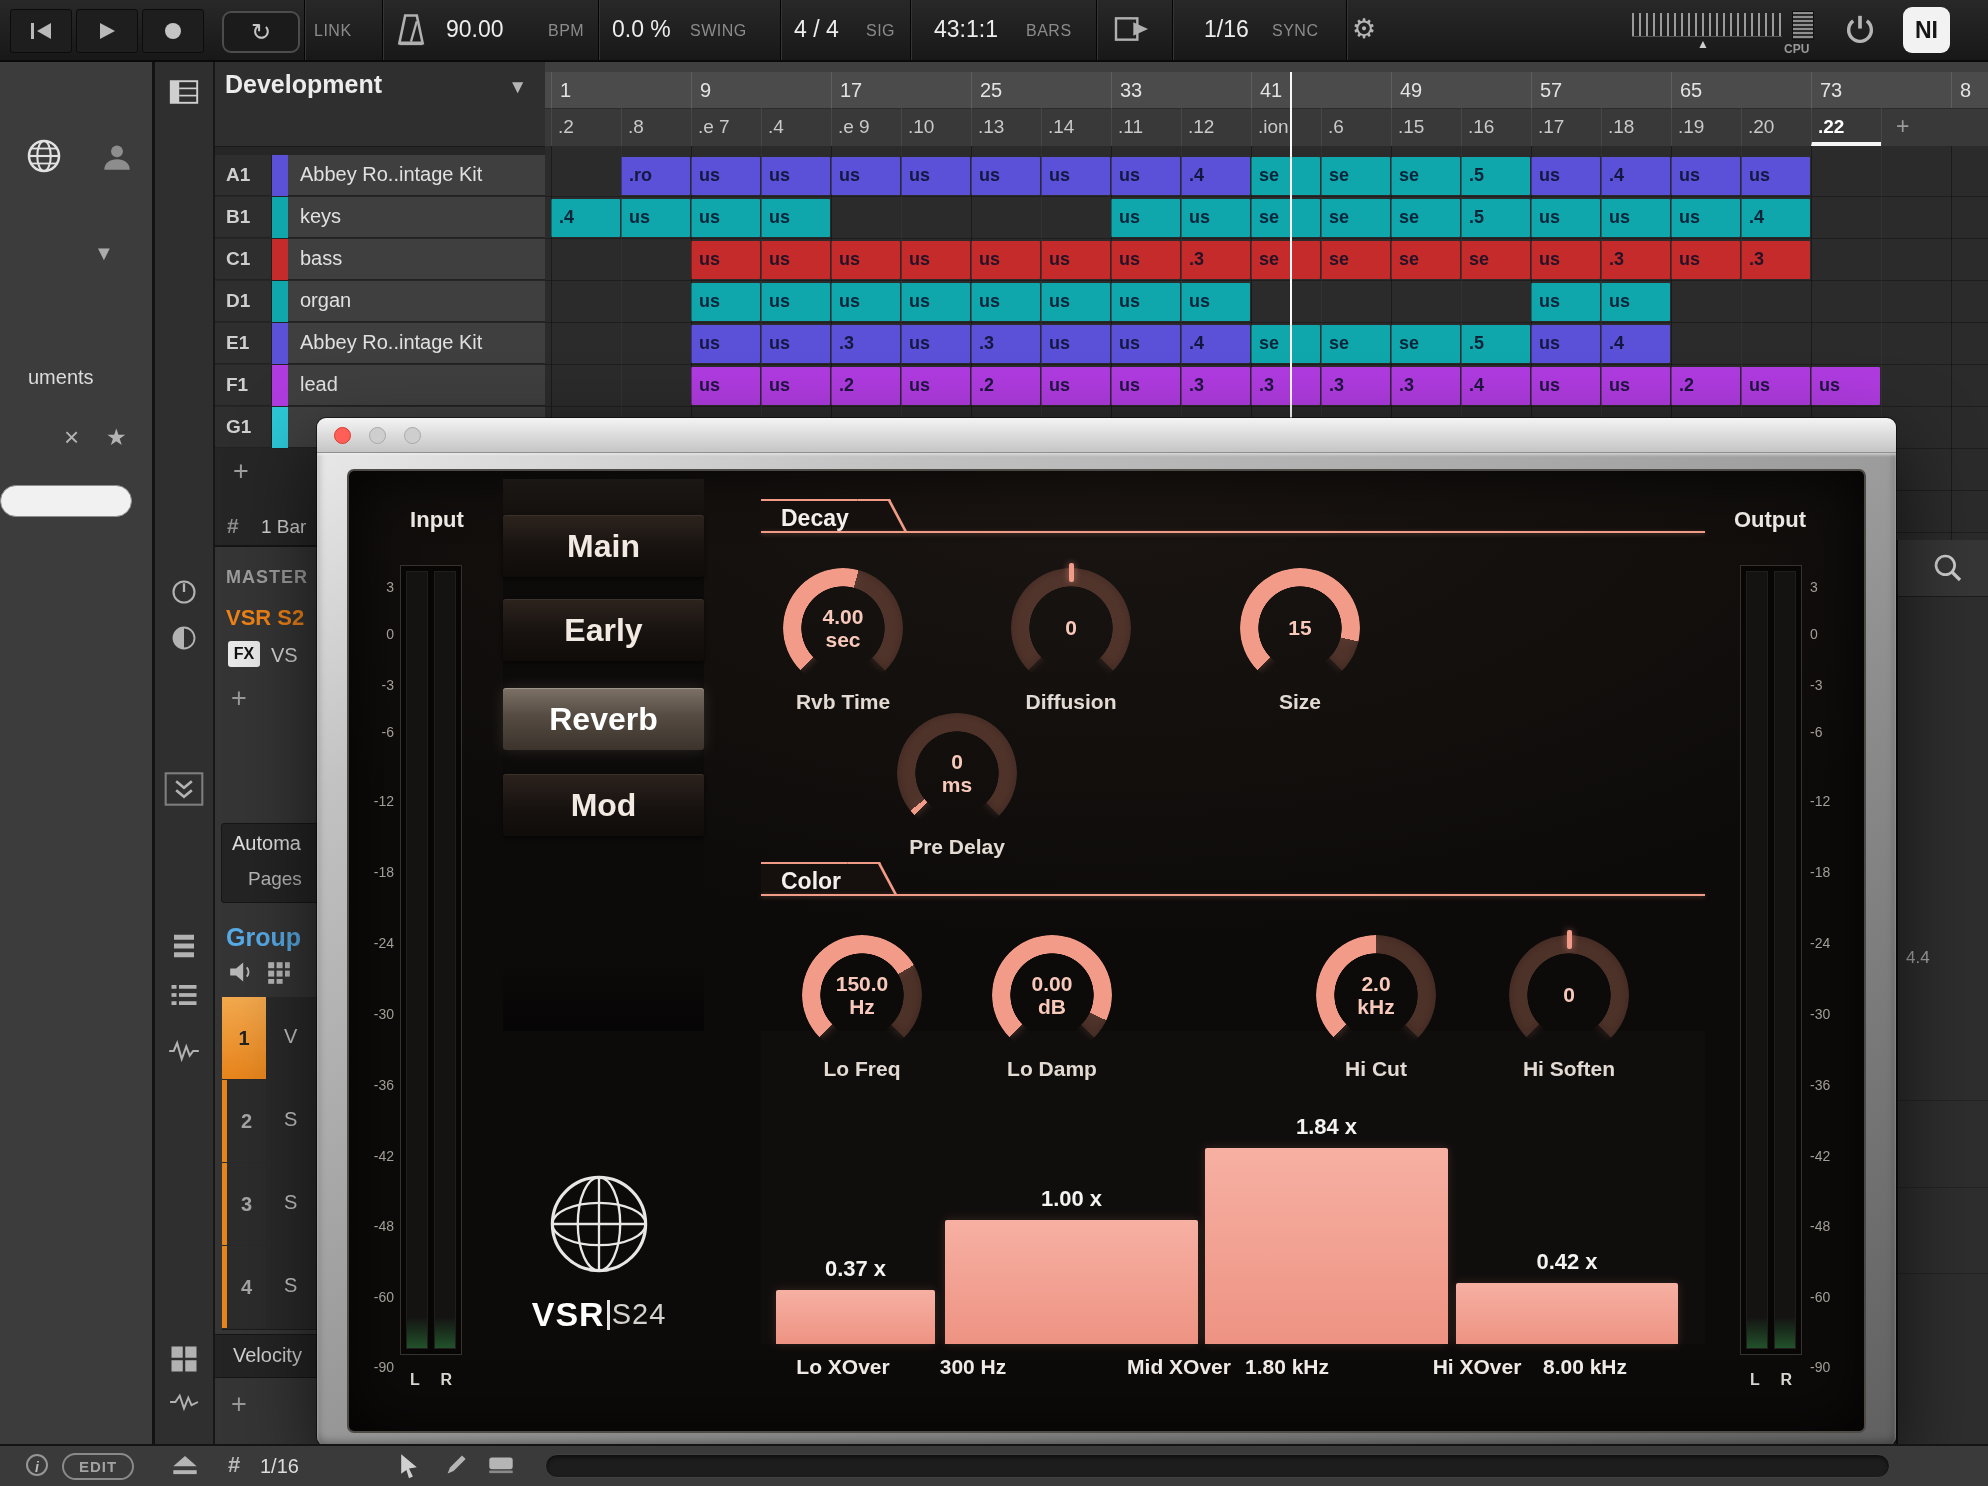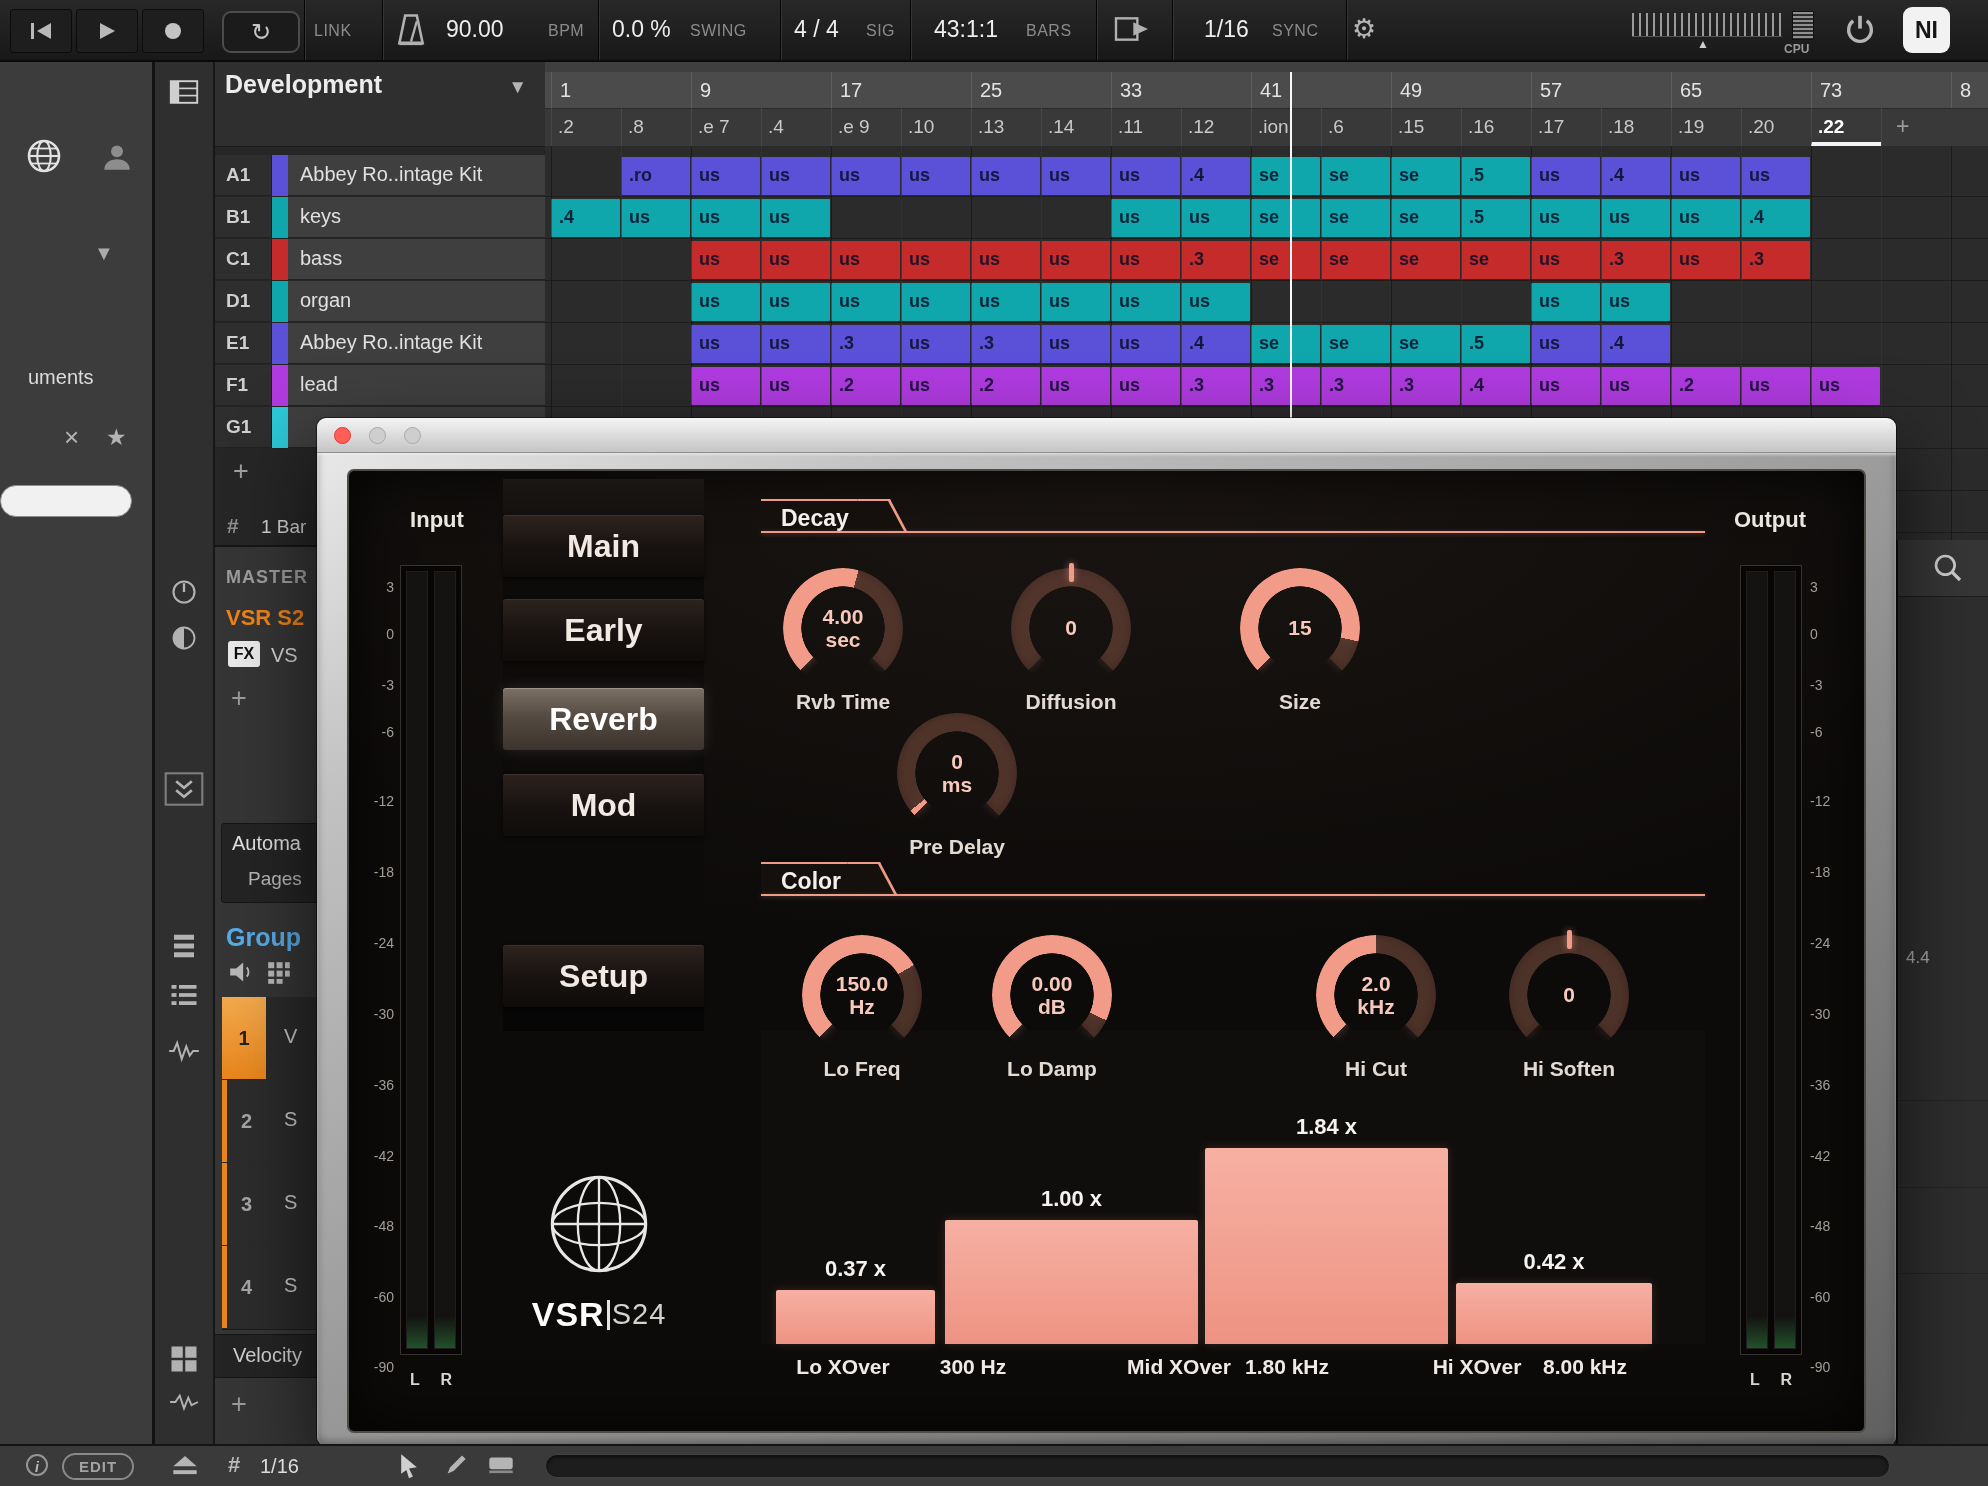--- a/index.html
+++ b/index.html
@@ -623,21 +623,20 @@
       <div class="lr" style="left:51px">
         <span>L</span>
         <span>R</span>
       </div>
 
       <div id="plugin-nav">
           <div class="pnav" style="top: 36px;">Main</div>
           <div class="pnav" style="top: 120px;">Early</div>
           <div class="pnav" style="top: 295px;">Mod</div>
           <div class="pnav act" style="top: 209px;">Reverb</div>
-          <div class="pnav" style="top: 466px;">Setup</div>
         </div>
 
       <div id="plugin-logo">
         <svg width="106" height="106" viewBox="0 0 100 100">
           <g stroke="#e9e7e5" fill="none" stroke-width="3">
             <circle cx="50" cy="50" r="44"></circle>
             <ellipse cx="50" cy="50" rx="20" ry="44" stroke-width="2.2"></ellipse>
             <ellipse cx="50" cy="50" rx="44" ry="20" stroke-width="2.2"></ellipse>
             <line x1="6" y1="50" x2="94" y2="50" stroke-width="2.2"></line>
             <line x1="50" y1="6" x2="50" y2="94" stroke-width="2.2"></line>
@@ -714,21 +713,21 @@
       <div class="chartbg"></div>
       <div class="cbar" style="left: 427px; width: 159px; height: 54px;">
         <span class="blabel">0.37 x</span>
         </div>
       <div class="cbar" style="left: 596px; width: 253px; height: 124px;">
         <span class="blabel">1.00 x</span>
         </div>
       <div class="cbar" style="left: 856px; width: 243px; height: 196px;">
         <span class="blabel">1.84 x</span>
         </div>
-      <div class="cbar" style="left: 1107px; width: 196px; height: 61px;">
+      <div class="cbar" style="left: 1107px; width: 222px; height: 61px;">
         <span class="blabel">0.42 x</span>
         </div>
 
       <span class="xl" style="left:494px">Lo XOver</span>
       <span class="xl" style="left:624px">300 Hz</span>
       <span class="xl" style="left:830px">Mid XOver</span>
       <span class="xl" style="left:938px">1.80 kHz</span>
       <span class="xl" style="left:1128px">Hi XOver</span>
       <span class="xl" style="left:1236px">8.00 kHz</span>
 

